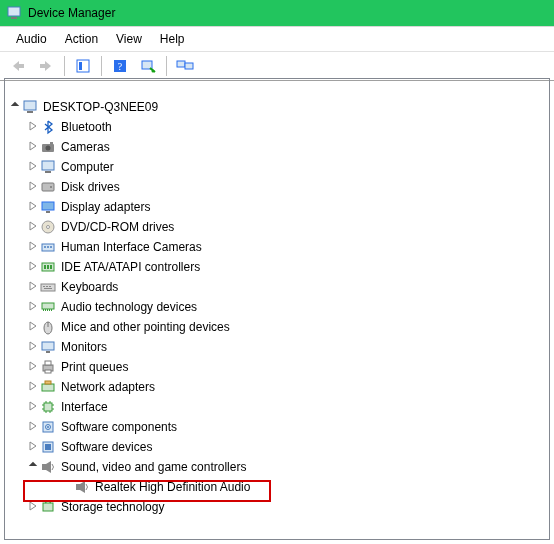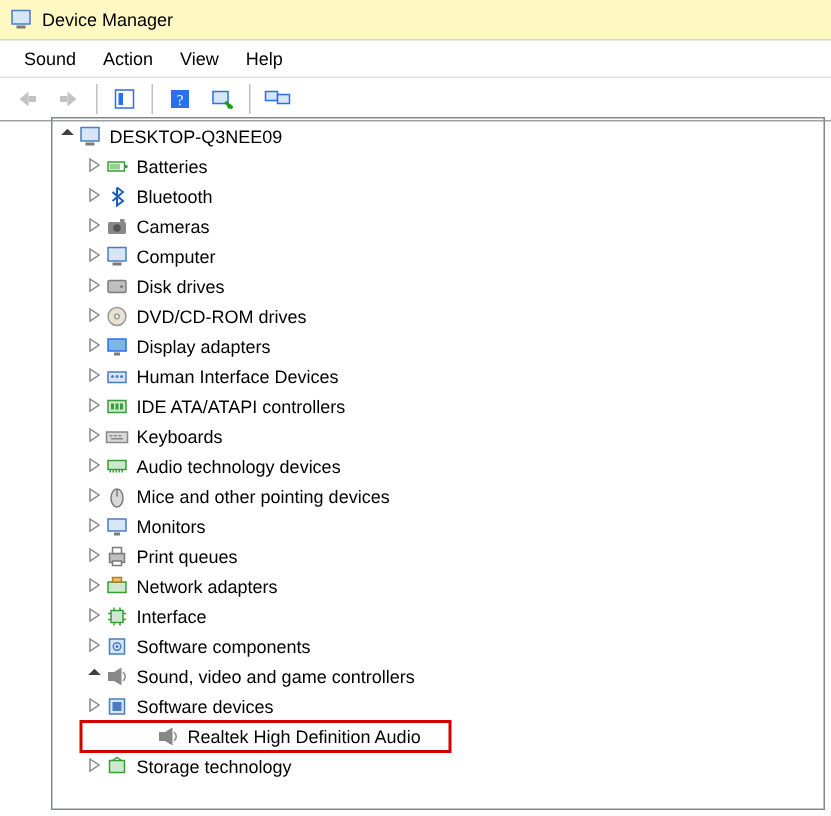--- a/index.html
+++ b/index.html
@@ -13,21 +13,21 @@
     height: 544px;
     overflow: hidden;
   }
   .titlebar {
     height: 26px;
     border-bottom: 1px solid #d7d7d7;
     display: flex;
     align-items: center;
     padding-left: 6px;
     gap: 6px;
-    background: #fef9c3;
+    background: #22c55e;
   }
   .titlebar .app-icon svg { display:block; }
   .title-text { color: #000; }
   .menubar {
     display: flex;
     gap: 2px;
     padding: 2px 4px 2px 8px;
     border-bottom: 1px solid #e1e1e1;
     height: 20px;
     align-items: center;
@@ -61,22 +61,21 @@
     margin: 0 4px;
   }
   .tree-container {
     position: absolute;
     top: 78px;
     left: 4px;
     right: 4px;
     bottom: 4px;
     border: 1px solid #828790;
     overflow: auto;
-    padding-top: 2px;
-    margin-left: 30px;
+    padding-top: 18px;
   }
   .tree-row {
     display: flex;
     align-items: center;
     height: 20px;
     white-space: nowrap;
     position: relative;
   }
   .tree-row .twisty {
     width: 12px;
@@ -111,21 +110,21 @@
   <span class="app-icon">
     <svg width="16" height="16">
         <rect x="2" y="2" width="12" height="9" fill="#d7e6f4" stroke="#4a7dbf"></rect>
         <rect x="5" y="12" width="6" height="2" fill="#7a7a7a"></rect>
       </svg>
   </span>
   <span class="title-text">Device Manager</span>
 </div>
 
 <div class="menubar">
-  <span class="menu-item">Sound</span>
+  <span class="menu-item">Audio</span>
   <span class="menu-item">Action</span>
   <span class="menu-item">View</span>
   <span class="menu-item">Help</span>
 </div>
 
 <div class="toolbar">
   <div class="tbtn disabled">
     <svg width="16" height="14">
         <path d="M9 2 L3 7 L9 12 Z" fill="#555"></path>
         <rect x="9" y="5" width="5" height="4" fill="#555"></rect>
@@ -178,31 +177,20 @@
         </svg>
       </span>
       <span class="label">DESKTOP-Q3NEE09</span>
     </div>
     <div class="tree-row indent-1">
       <span class="twisty"><svg width="10" height="10">
           <path d="M2 1 L8 5 L2 9 Z" fill="none" stroke="#888"></path>
         </svg></span>
       <span class="node-icon">
         <svg width="16" height="16">
-          <use href="#i-battery"></use>
-        </svg>
-      </span>
-      <span class="label">Batteries</span>
-    </div>
-    <div class="tree-row indent-1">
-      <span class="twisty"><svg width="10" height="10">
-          <path d="M2 1 L8 5 L2 9 Z" fill="none" stroke="#888"></path>
-        </svg></span>
-      <span class="node-icon">
-        <svg width="16" height="16">
           <use href="#i-bluetooth"></use>
         </svg>
       </span>
       <span class="label">Bluetooth</span>
     </div>
     <div class="tree-row indent-1">
       <span class="twisty"><svg width="10" height="10">
           <path d="M2 1 L8 5 L2 9 Z" fill="none" stroke="#888"></path>
         </svg></span>
       <span class="node-icon">
@@ -233,46 +221,46 @@
         </svg>
       </span>
       <span class="label">Disk drives</span>
     </div>
     <div class="tree-row indent-1">
       <span class="twisty"><svg width="10" height="10">
           <path d="M2 1 L8 5 L2 9 Z" fill="none" stroke="#888"></path>
         </svg></span>
       <span class="node-icon">
         <svg width="16" height="16">
+          <use href="#i-display"></use>
+        </svg>
+      </span>
+      <span class="label">Display adapters</span>
+    </div>
+    <div class="tree-row indent-1">
+      <span class="twisty"><svg width="10" height="10">
+          <path d="M2 1 L8 5 L2 9 Z" fill="none" stroke="#888"></path>
+        </svg></span>
+      <span class="node-icon">
+        <svg width="16" height="16">
           <use href="#i-cdrom"></use>
         </svg>
       </span>
       <span class="label">DVD/CD-ROM drives</span>
     </div>
     <div class="tree-row indent-1">
       <span class="twisty"><svg width="10" height="10">
           <path d="M2 1 L8 5 L2 9 Z" fill="none" stroke="#888"></path>
         </svg></span>
       <span class="node-icon">
         <svg width="16" height="16">
-          <use href="#i-display"></use>
-        </svg>
-      </span>
-      <span class="label">Display adapters</span>
-    </div>
-    <div class="tree-row indent-1">
-      <span class="twisty"><svg width="10" height="10">
-          <path d="M2 1 L8 5 L2 9 Z" fill="none" stroke="#888"></path>
-        </svg></span>
-      <span class="node-icon">
-        <svg width="16" height="16">
           <use href="#i-hid"></use>
         </svg>
       </span>
-      <span class="label">Human Interface Devices</span>
+      <span class="label">Human Interface Cameras</span>
     </div>
     <div class="tree-row indent-1">
       <span class="twisty"><svg width="10" height="10">
           <path d="M2 1 L8 5 L2 9 Z" fill="none" stroke="#888"></path>
         </svg></span>
       <span class="node-icon">
         <svg width="16" height="16">
           <use href="#i-ide"></use>
         </svg>
       </span>
@@ -358,42 +346,42 @@
     <div class="tree-row indent-1">
       <span class="twisty"><svg width="10" height="10">
           <path d="M2 1 L8 5 L2 9 Z" fill="none" stroke="#888"></path>
         </svg></span>
       <span class="node-icon">
         <svg width="16" height="16">
           <use href="#i-softcomp"></use>
         </svg>
       </span>
       <span class="label">Software components</span>
+    </div>
+    <div class="tree-row indent-1">
+      <span class="twisty"><svg width="10" height="10">
+          <path d="M2 1 L8 5 L2 9 Z" fill="none" stroke="#888"></path>
+        </svg></span>
+      <span class="node-icon">
+        <svg width="16" height="16">
+          <use href="#i-softdev"></use>
+        </svg>
+      </span>
+      <span class="label">Software devices</span>
     </div>
     <div class="tree-row indent-1">
       <span class="twisty expanded"><svg width="10" height="10">
           <path d="M2 2 L8 2 L2 8 Z" fill="#404040" transform="rotate(45 5 5)"></path>
         </svg></span>
       <span class="node-icon">
         <svg width="16" height="16">
           <use href="#i-sound"></use>
         </svg>
       </span>
       <span class="label">Sound, video and game controllers</span>
-    </div>
-    <div class="tree-row indent-1">
-      <span class="twisty"><svg width="10" height="10">
-          <path d="M2 1 L8 5 L2 9 Z" fill="none" stroke="#888"></path>
-        </svg></span>
-      <span class="node-icon">
-        <svg width="16" height="16">
-          <use href="#i-softdev"></use>
-        </svg>
-      </span>
-      <span class="label">Software devices</span>
     </div>
     <div class="tree-row indent-2">
       <span class="twisty"></span>
       <span class="node-icon">
         <svg width="16" height="16">
           <use href="#i-speaker"></use>
         </svg>
       </span>
       <span class="label">Realtek High Definition Audio</span>
     </div>

